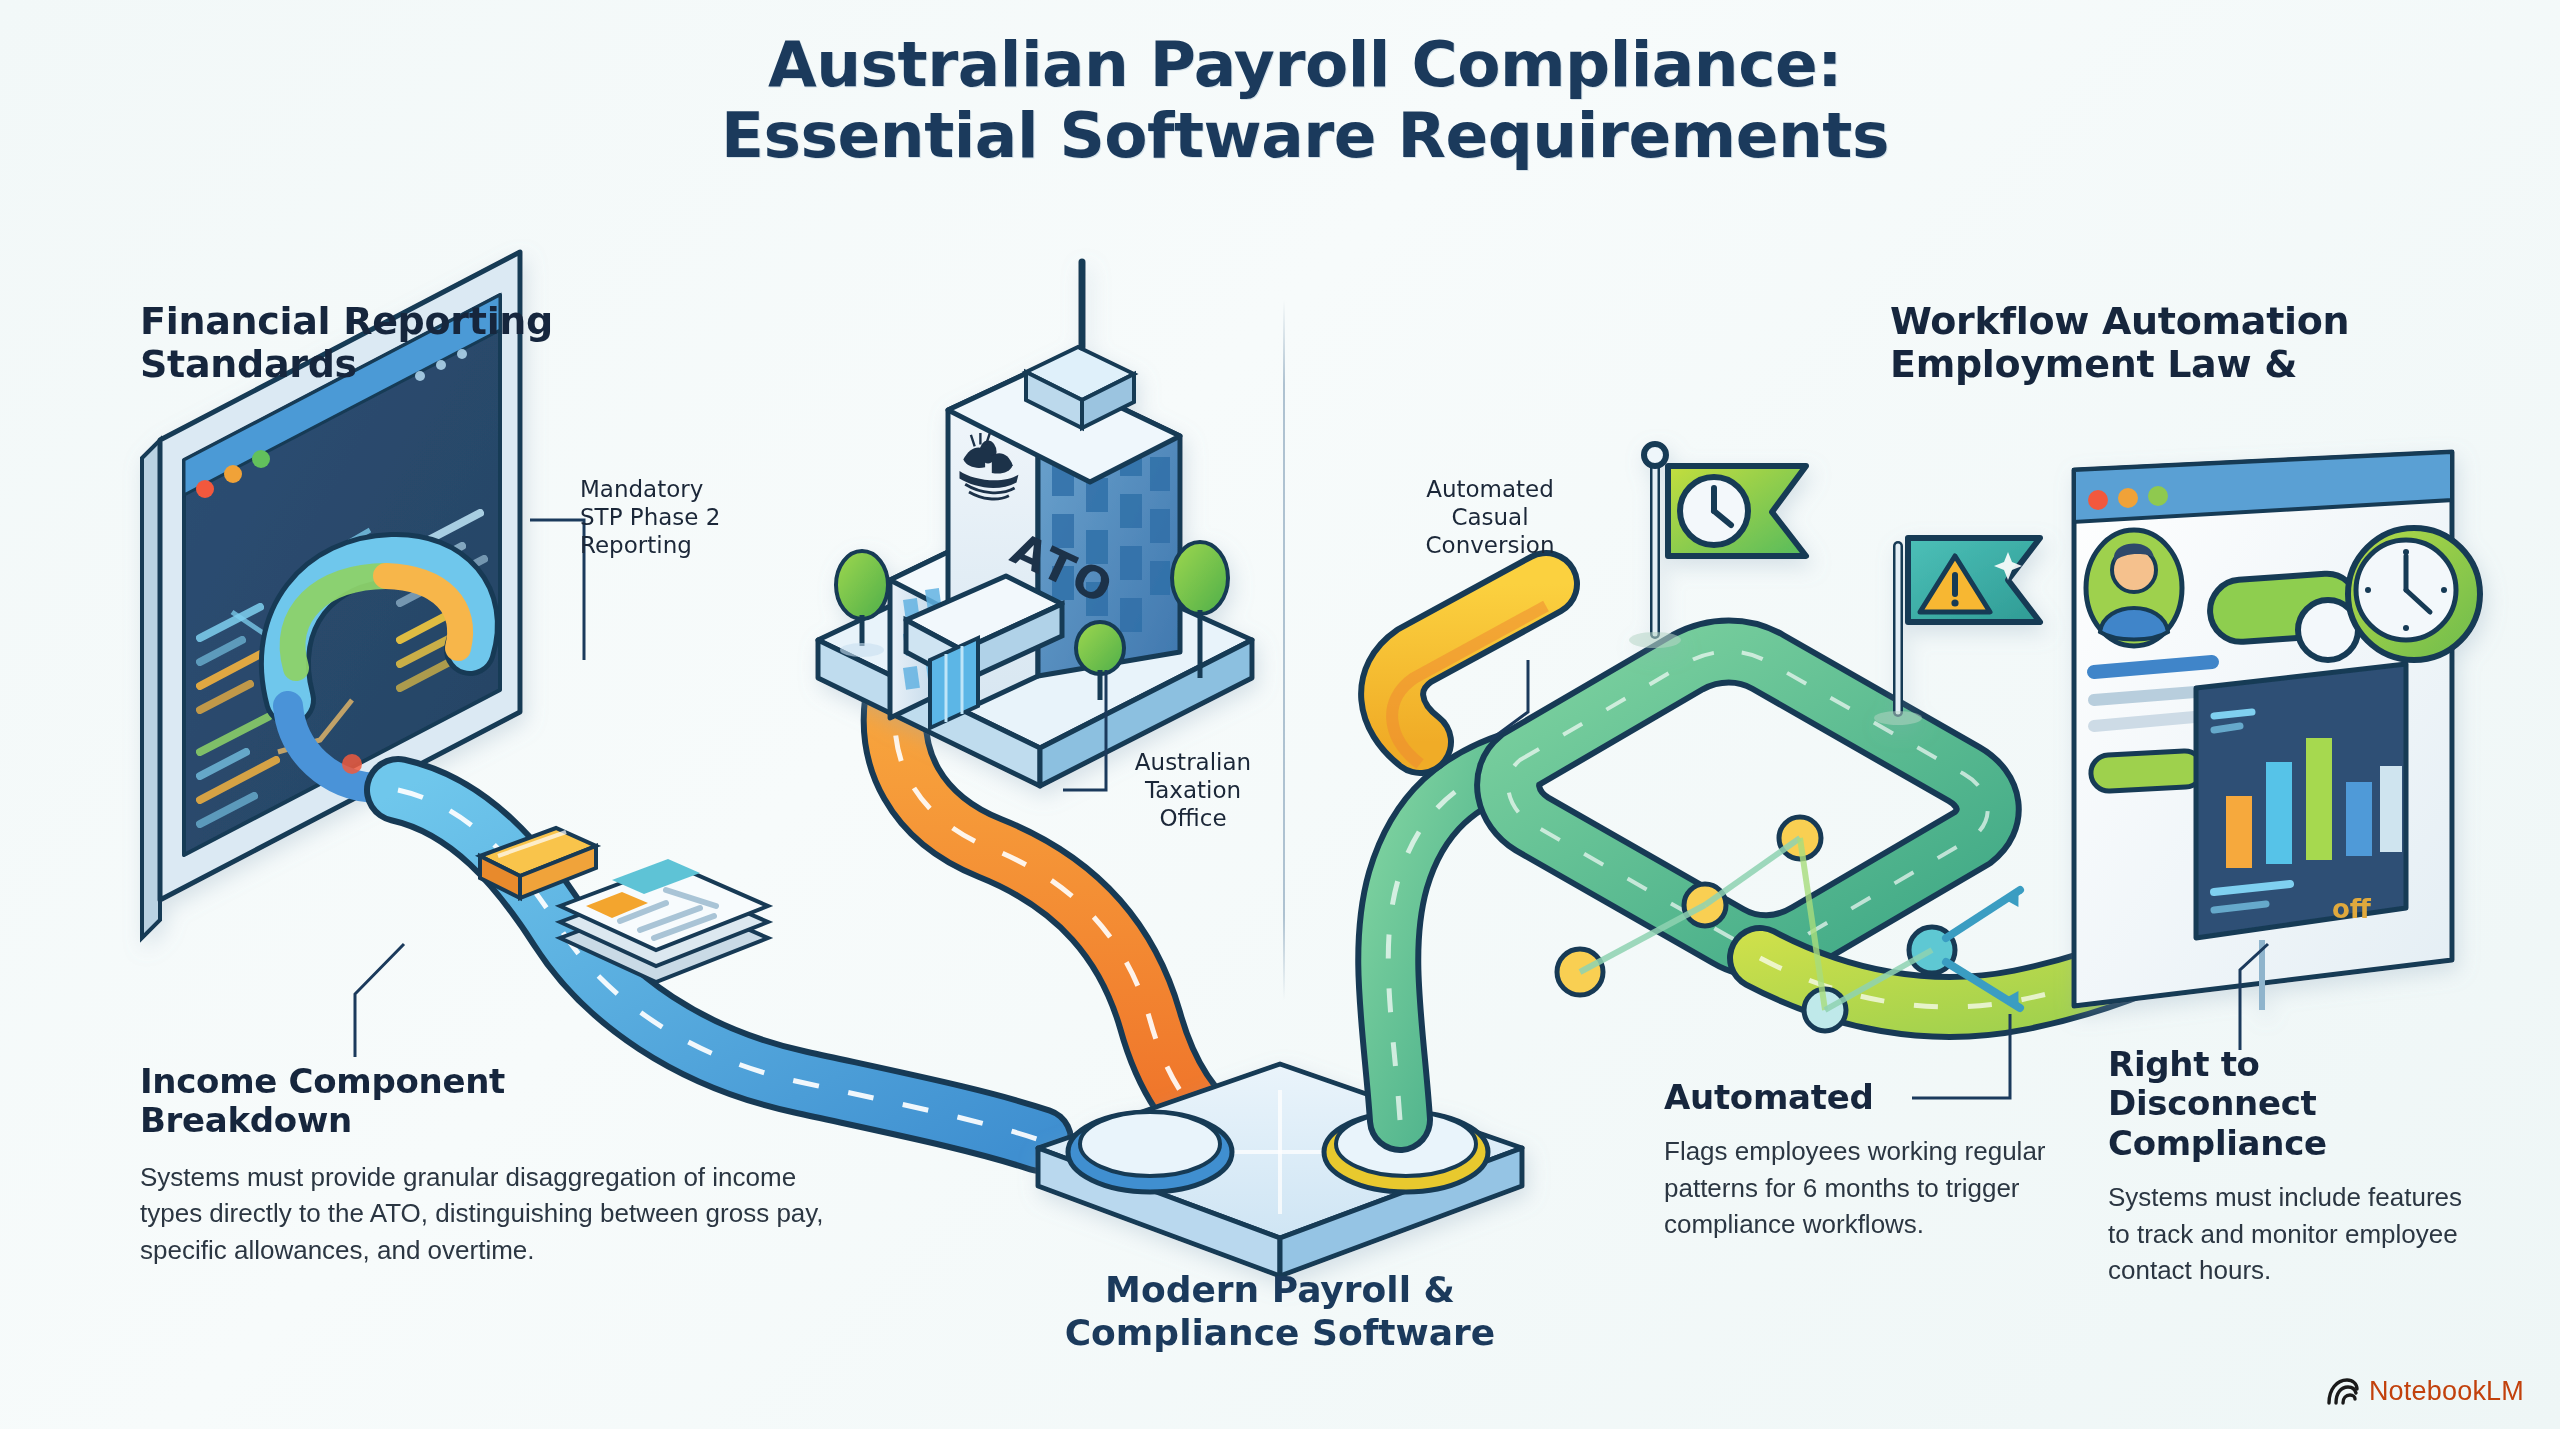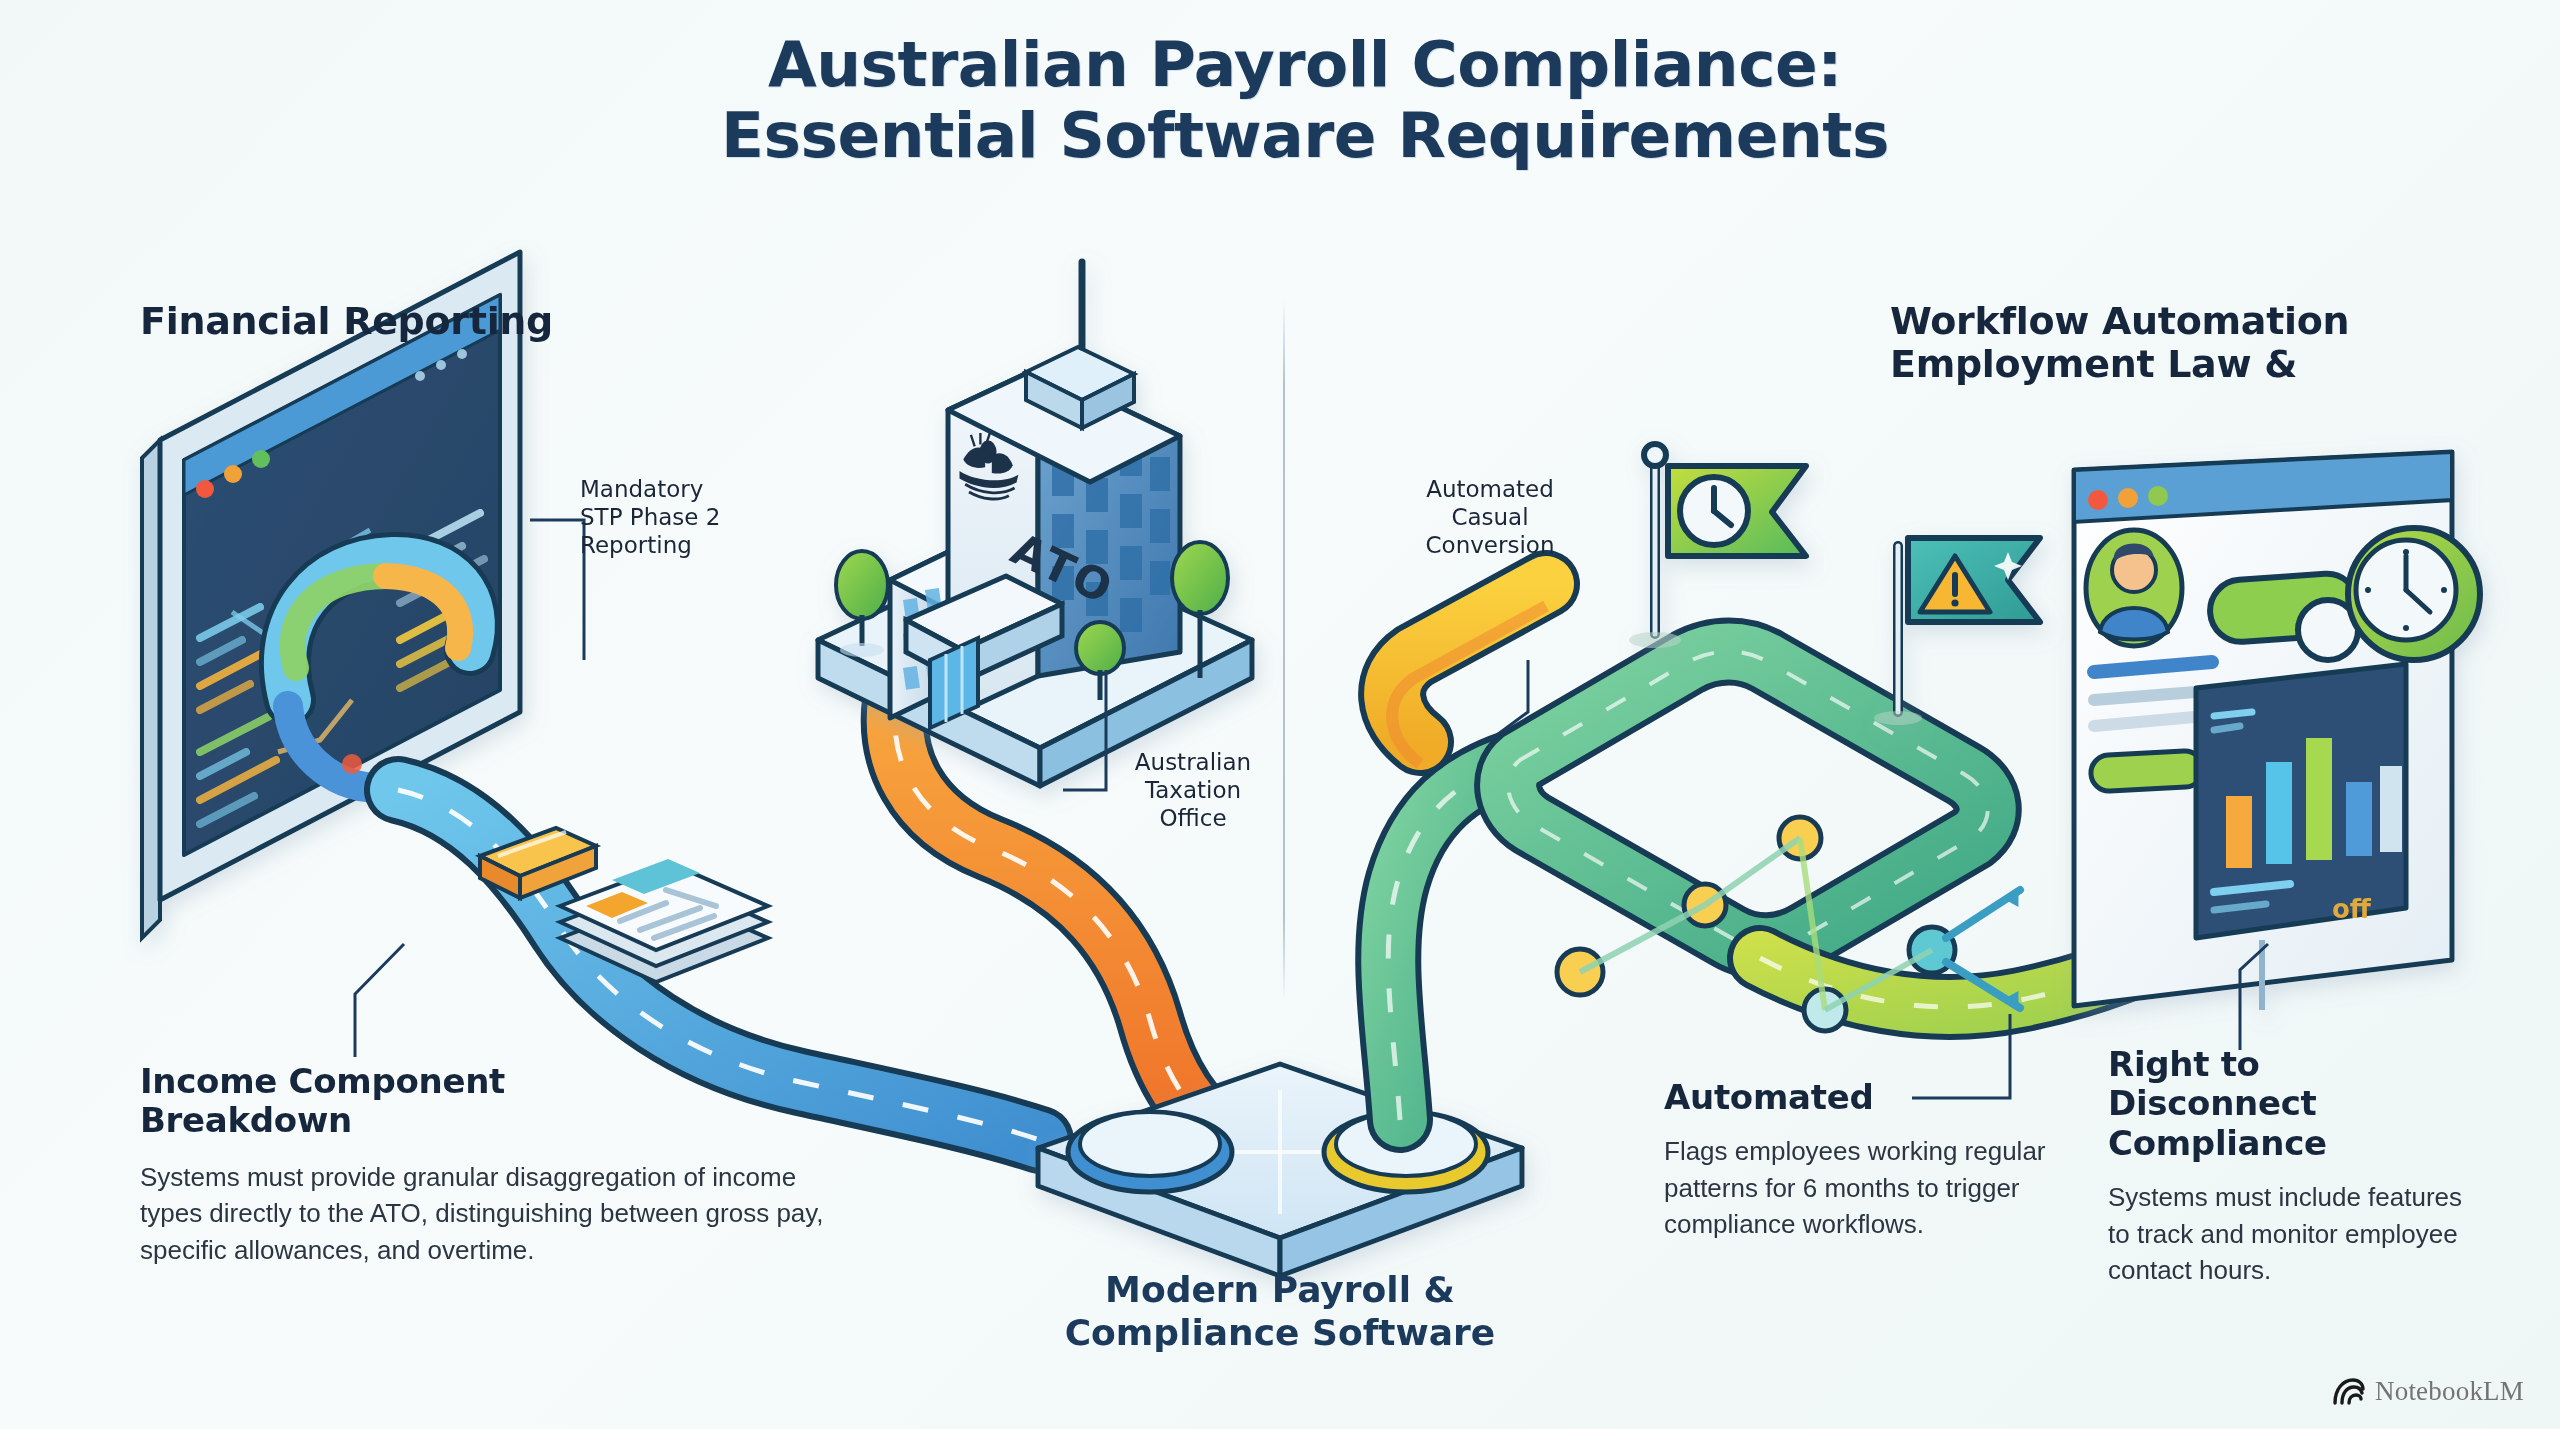--- a/index.html
+++ b/index.html
@@ -82,22 +82,22 @@
 
   
   .leader { stroke: #1b3a5c; stroke-width: 3; fill: none; }
 
   
   .watermark {
     position: absolute; right: 36px; bottom: 22px;
     display: flex; align-items: center; gap: 10px;
   }
   .watermark-text {
-    font-family: Liberation Serif, serif;
-    font-size: 27px; color: #737373; letter-spacing: 0.2px;
+    font-family: Liberation Sans, sans-serif;
+    font-size: 27px; color: #c2410c; letter-spacing: 0.2px;
   }
 </style>
 </head>
 <body>
 
 <div class="stage">
 
   <svg class="abs" style="left:0;top:0;" width="2560" height="1429" viewBox="0 0 2560 1429">
     <defs>
       <linearGradient id="gBlueRoad" x1="0" y1="0" x2="1" y2="1">
@@ -483,20 +483,21 @@
 
   <div class="title-wrap">
     <div class="title-line">Australian Payroll Compliance:</div>
     <div class="title-line">Essential Software Requirements</div>
   </div>
 
   <div class="divider"></div>
 
   <div class="abs" style="left:140px; top:300px; width:640px;">
     <div class="sec-head">Financial Reporting</div>
+    <div class="sec-head">Standards</div>
   </div>
 
   <div class="abs" style="left:1890px; top:300px; width:640px;">
     <div class="sec-head">Workflow Automation</div>
     <div class="sec-head">Employment Law &amp;</div>
   </div>
 
   <div class="abs" style="left:580px; top:475px; width:330px;">
     <div class="callout">Mandatory</div>
     <div class="callout">STP Phase 2</div>

